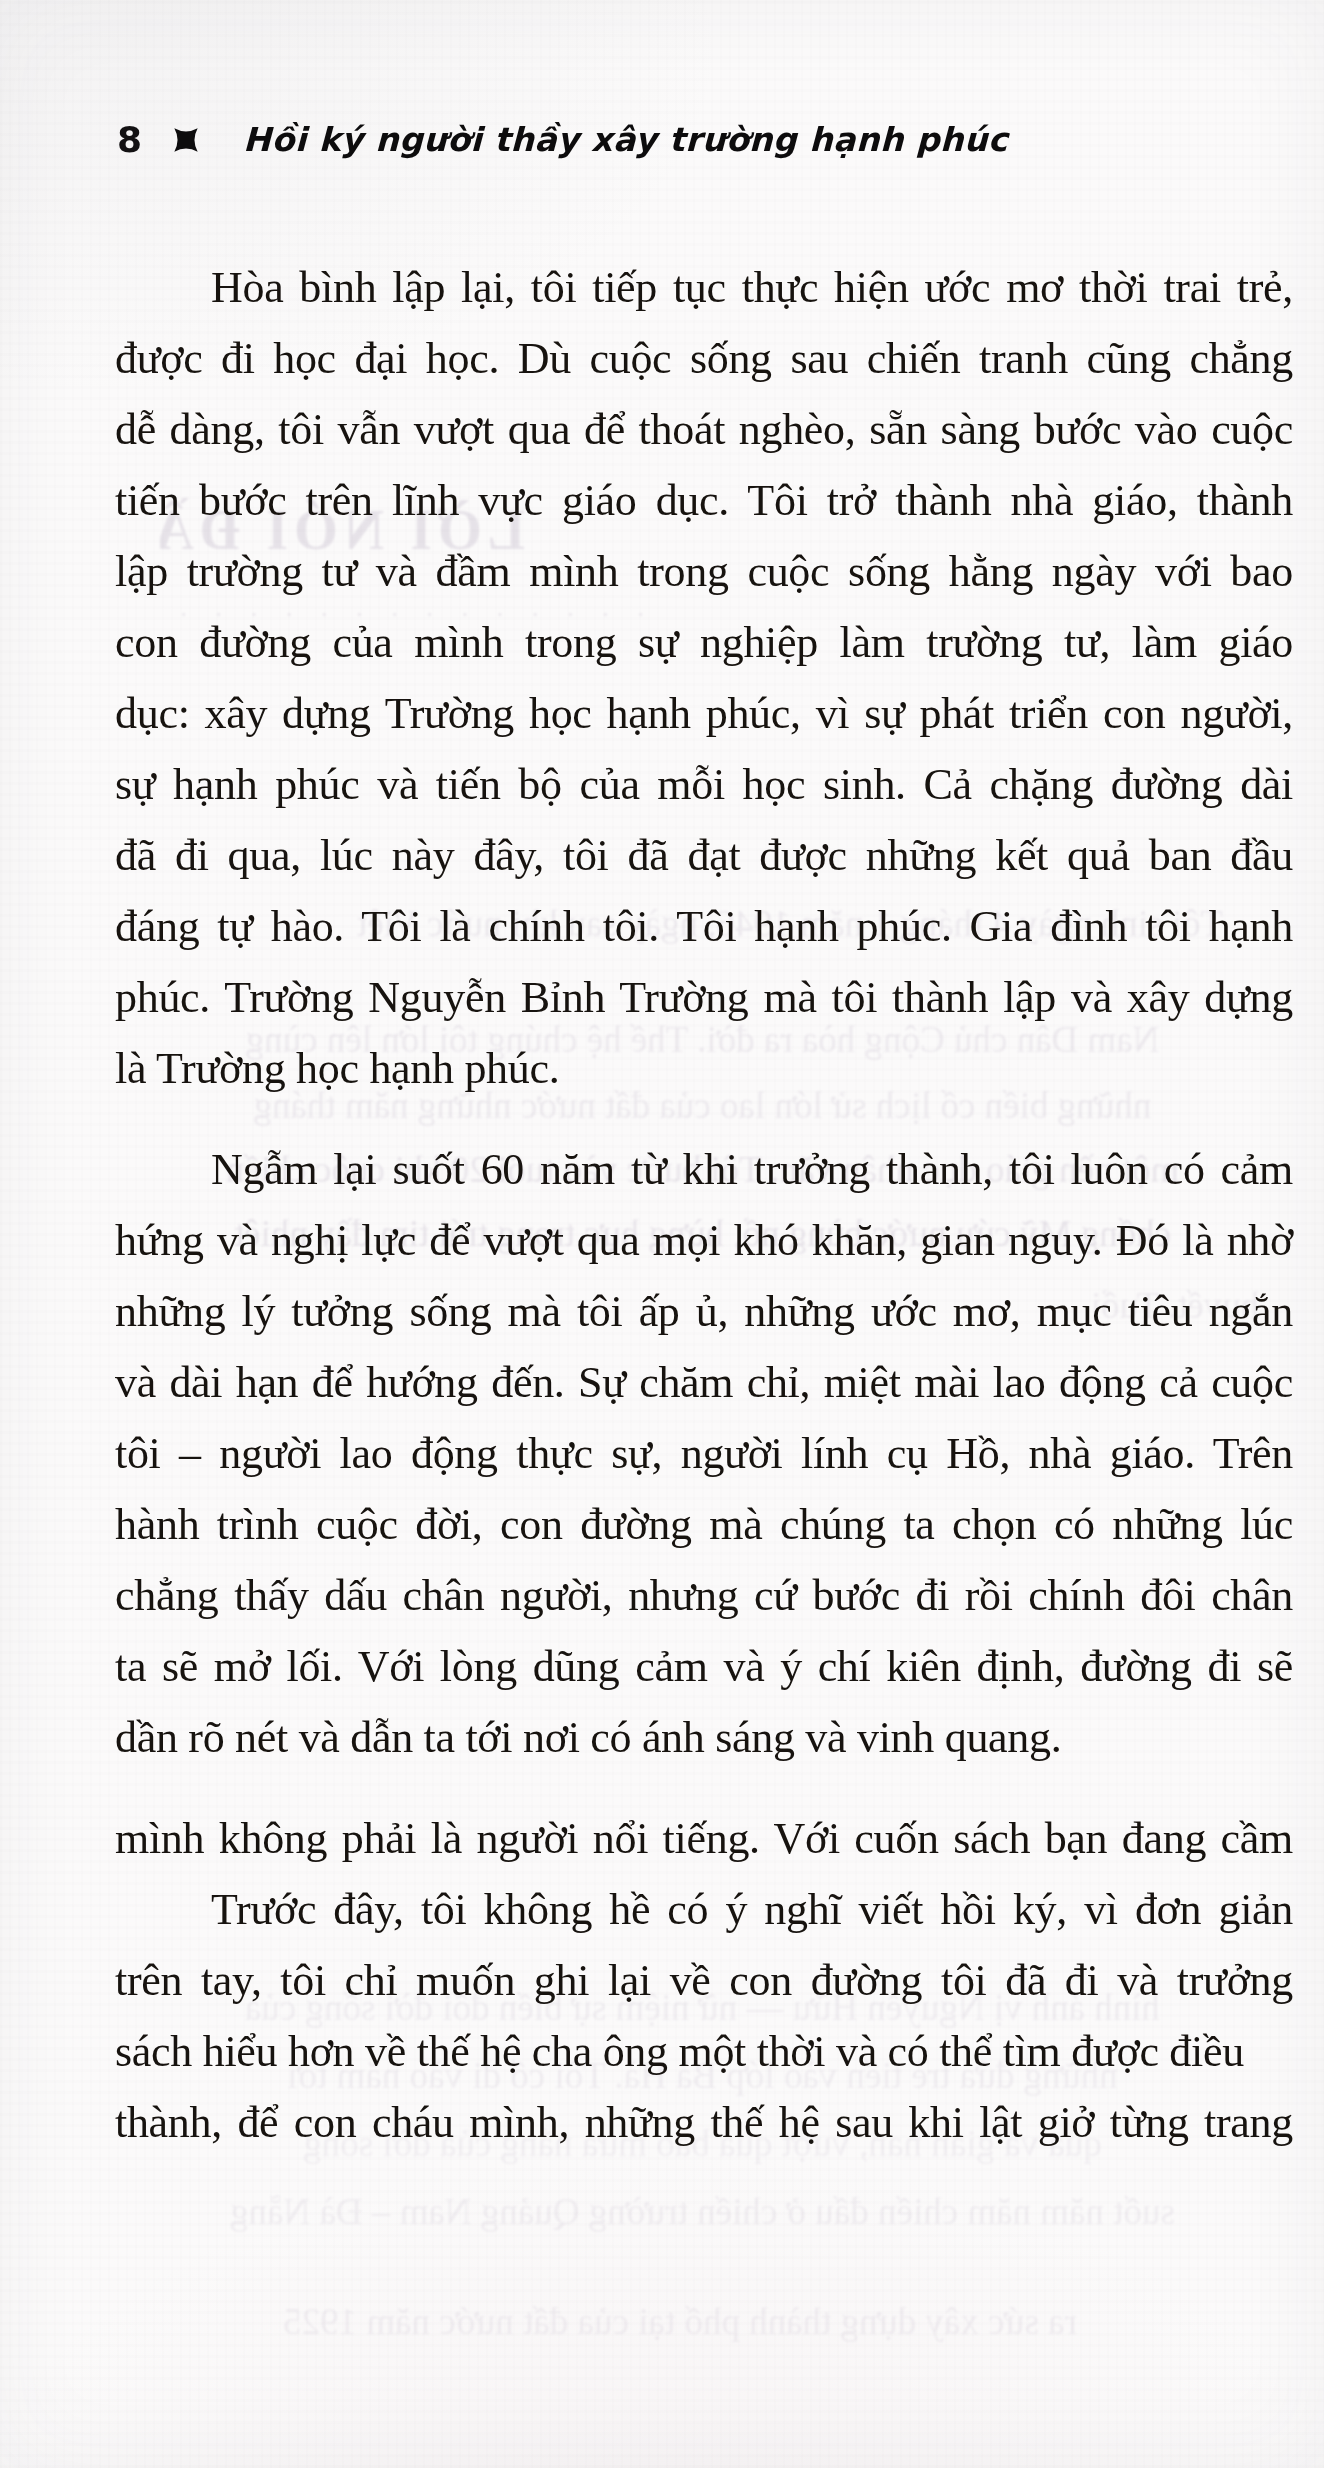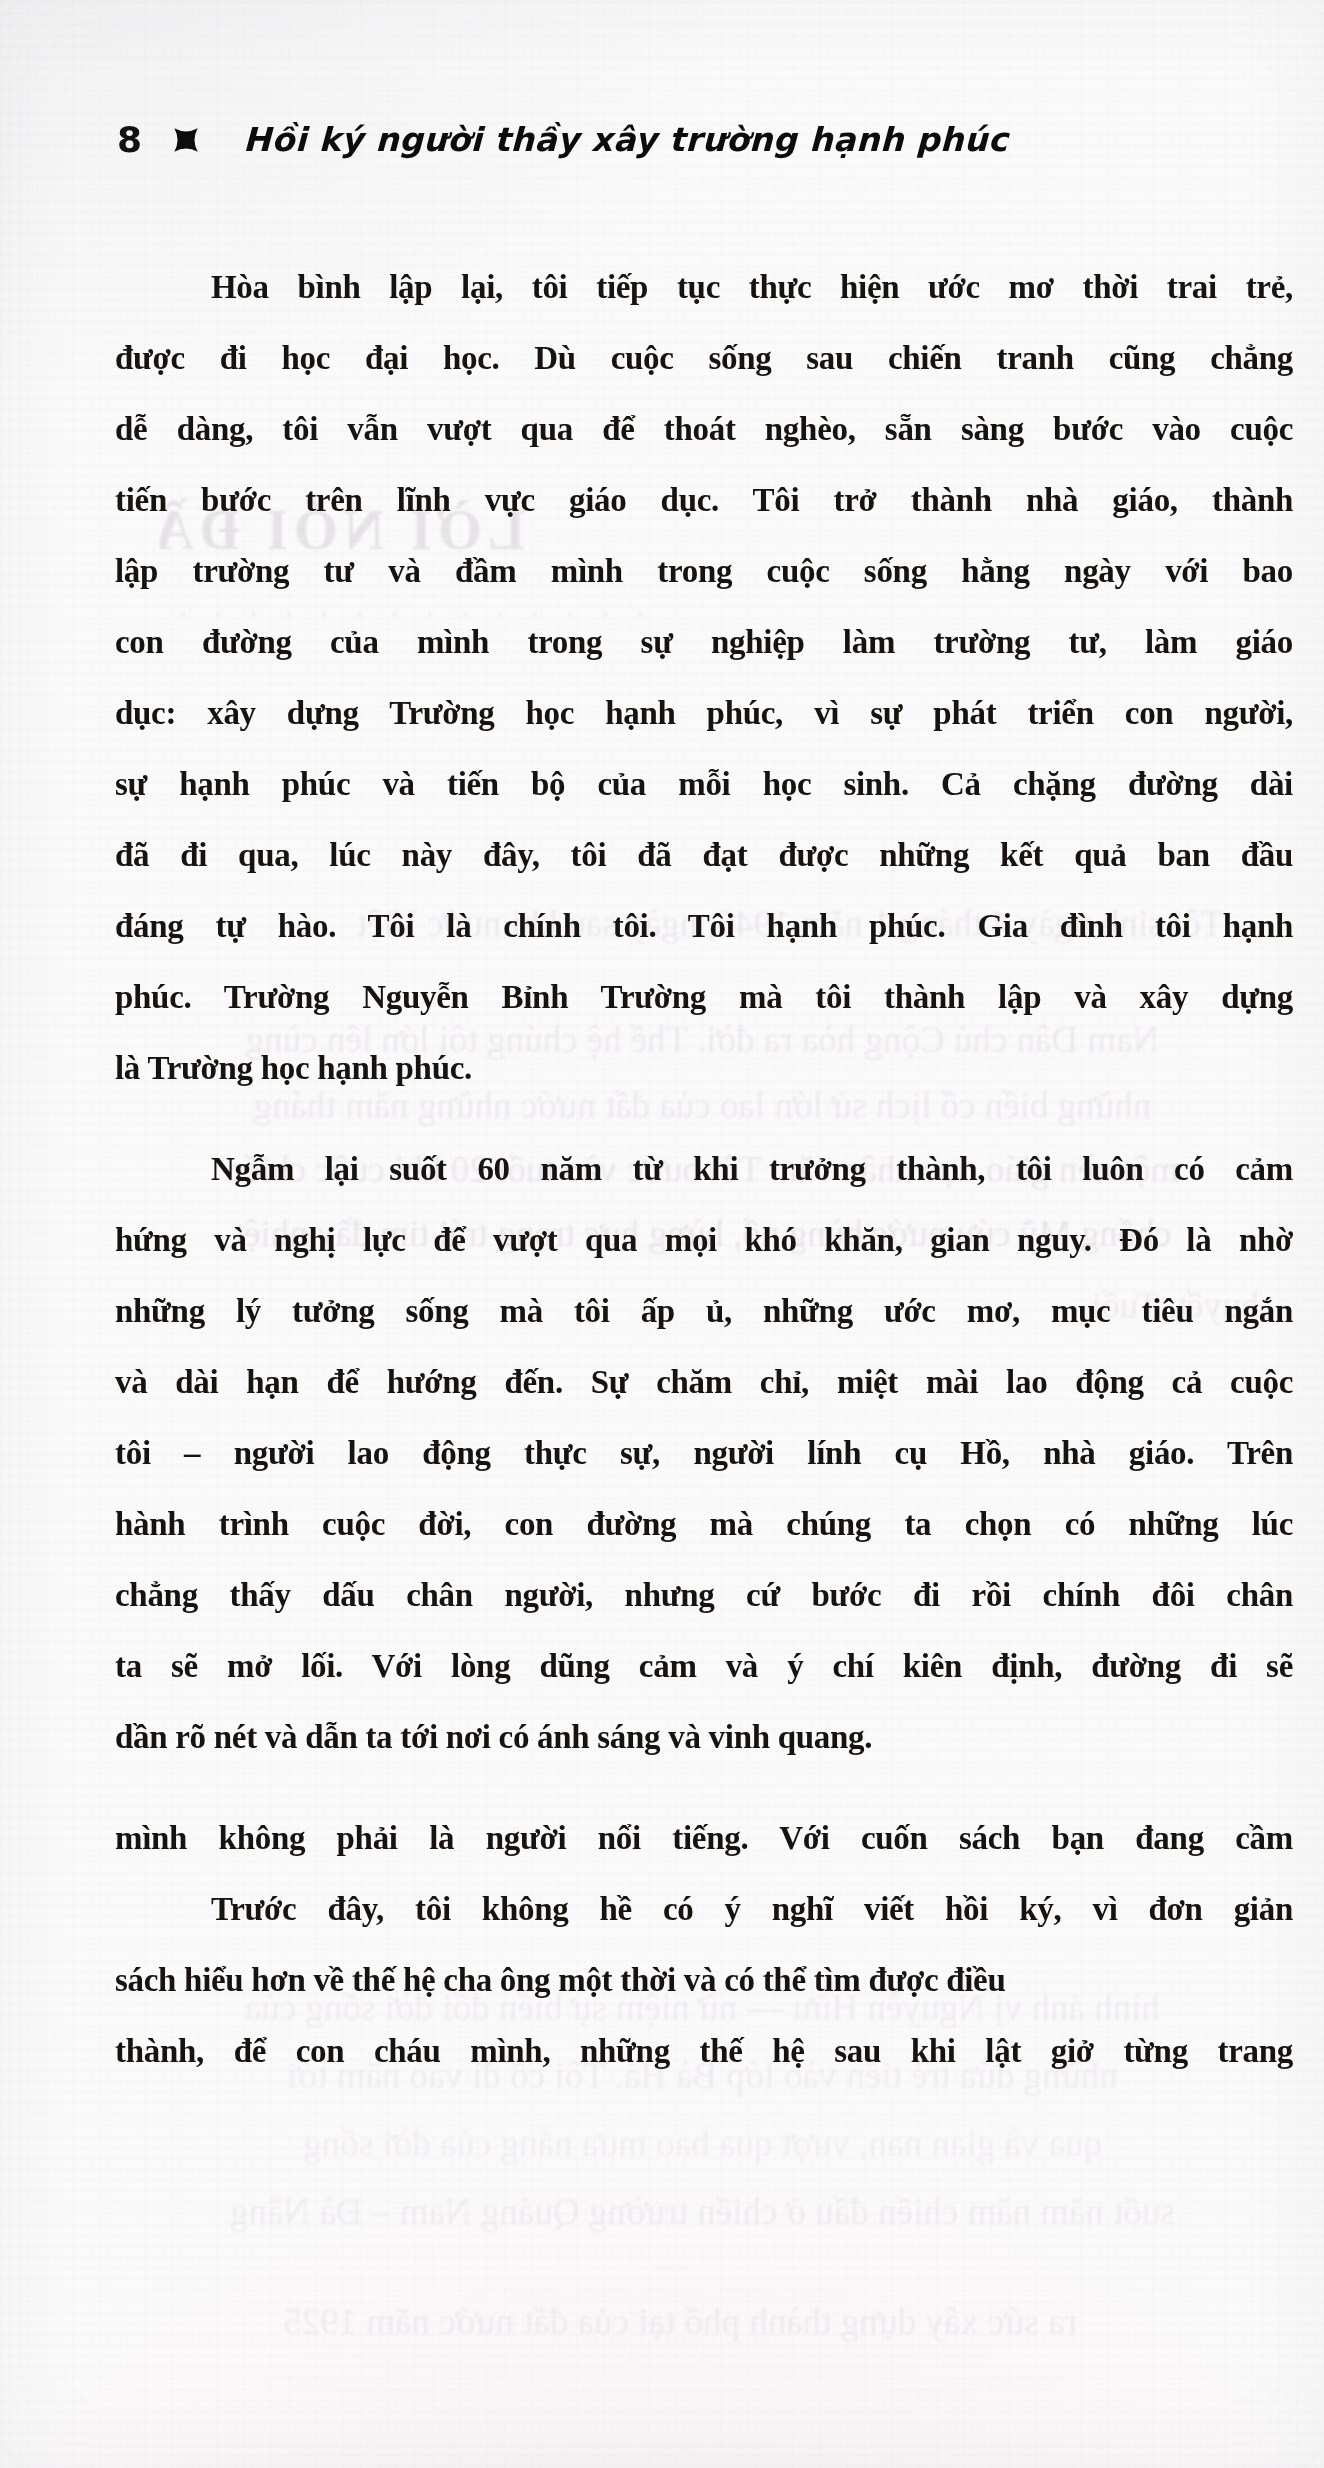--- a/index.html
+++ b/index.html
@@ -38,28 +38,27 @@
     color:#0d0c0d;
     transform:skewX(-4deg);
     white-space:nowrap;
   }
   
   .bodytext{
     position:absolute; left:115px; top:252px; width:1178px;
   }
   .para{ margin:0 0 30px 0; }
   .jline{
-    font-size:33px;
+    font-size:44px;
     line-height:71px;
     letter-spacing:-0.3px;
     text-align:justify;
     text-align-last:justify;
     white-space:normal;
     color:#17130f;
-    font-weight:bold;
   }
   .jline.first{ text-indent:96px; }
   .jline.lend{ text-align-last:left; }
   
   .ghost-layer{ position:absolute; inset:0; pointer-events:none; }
   .ghost{
     position:absolute;
     font-family:"Liberation Serif", serif;
     color:#7e6b90;
     transform:scaleX(-1);
@@ -133,18 +132,19 @@
       <div class="jline">tôi – người lao động thực sự, người lính cụ Hồ, nhà giáo. Trên</div>
       <div class="jline">hành trình cuộc đời, con đường mà chúng ta chọn có những lúc</div>
       <div class="jline">chẳng thấy dấu chân người, nhưng cứ bước đi rồi chính đôi chân</div>
       <div class="jline">ta sẽ mở lối. Với lòng dũng cảm và ý chí kiên định, đường đi sẽ</div>
       <div class="jline lend">dần rõ nét và dẫn ta tới nơi có ánh sáng và vinh quang.</div>
     </div>
 
     <div class="para">
       <div class="jline">mình không phải là người nổi tiếng. Với cuốn sách bạn đang cầm</div>
       <div class="jline first">Trước đây, tôi không hề có ý nghĩ viết hồi ký, vì đơn giản</div>
+      <div class="jline">trên tay, tôi chỉ muốn ghi lại về con đường tôi đã đi và trưởng</div>
       <div class="jline lend">sách hiểu hơn về thế hệ cha ông một thời và có thể tìm được điều</div>
       <div class="jline">thành, để con cháu mình, những thế hệ sau khi lật giở từng trang</div>
     </div>
 
   </div>
 </div>
 
 </body></html>

